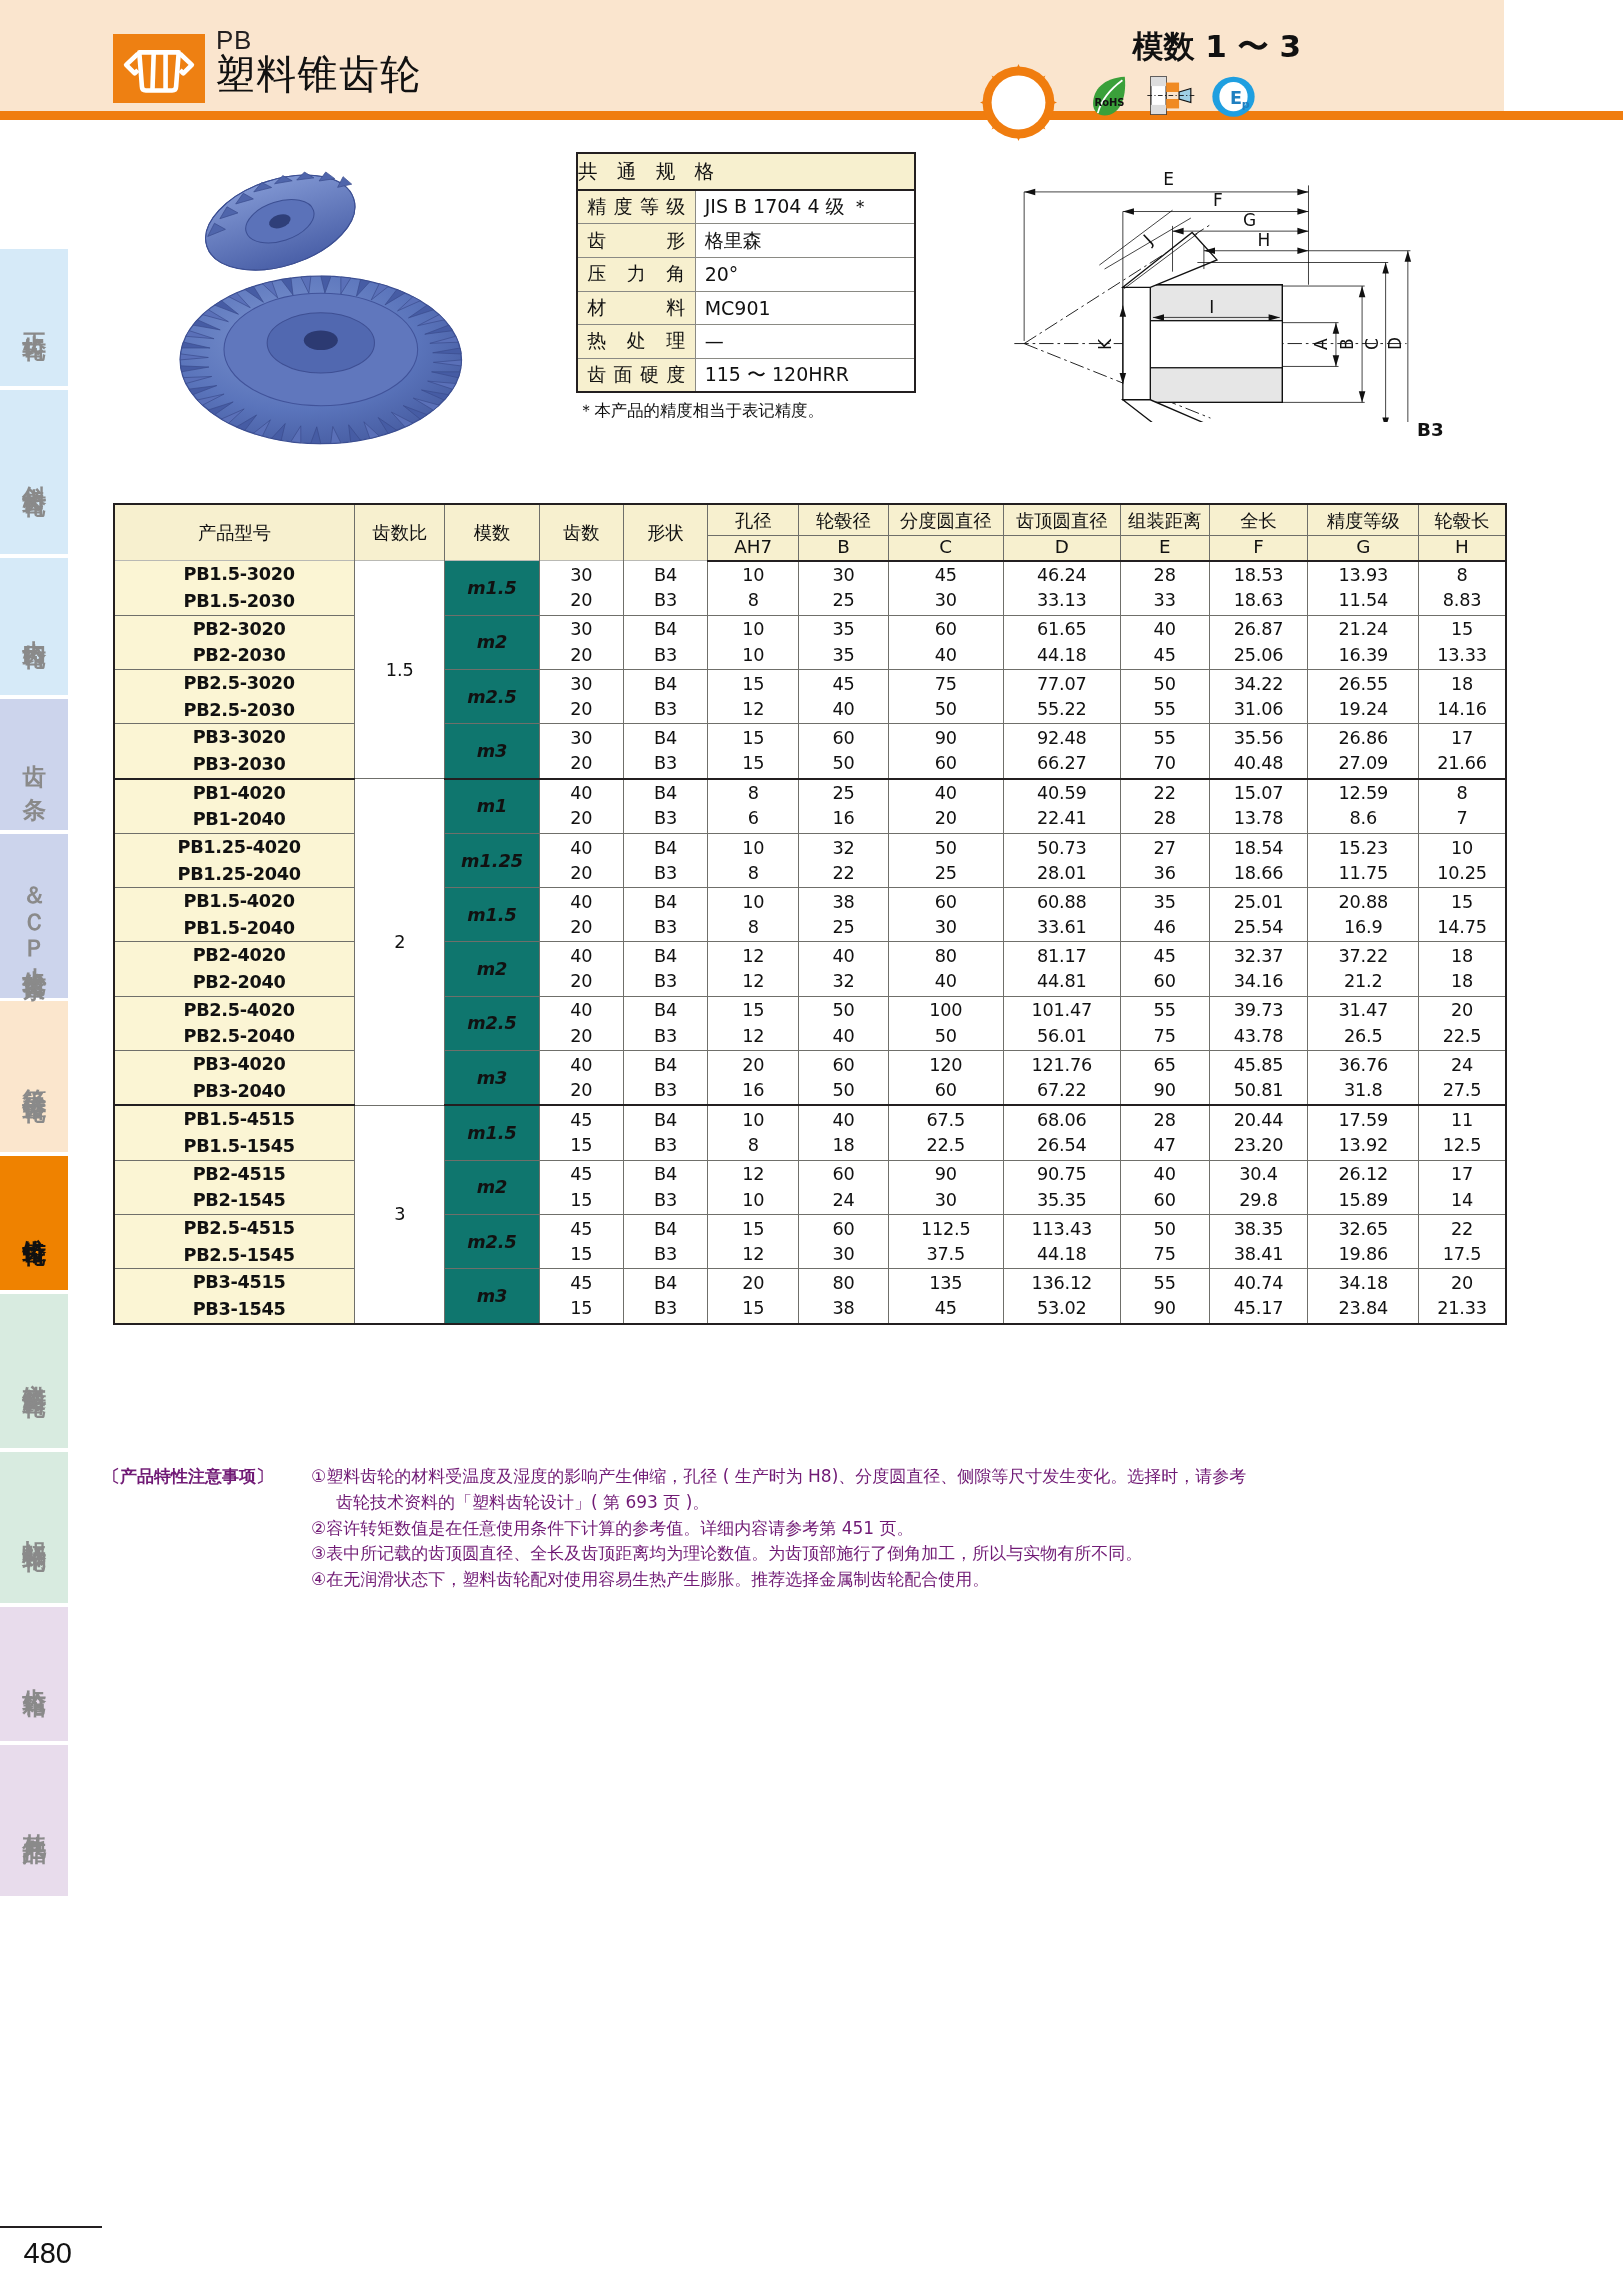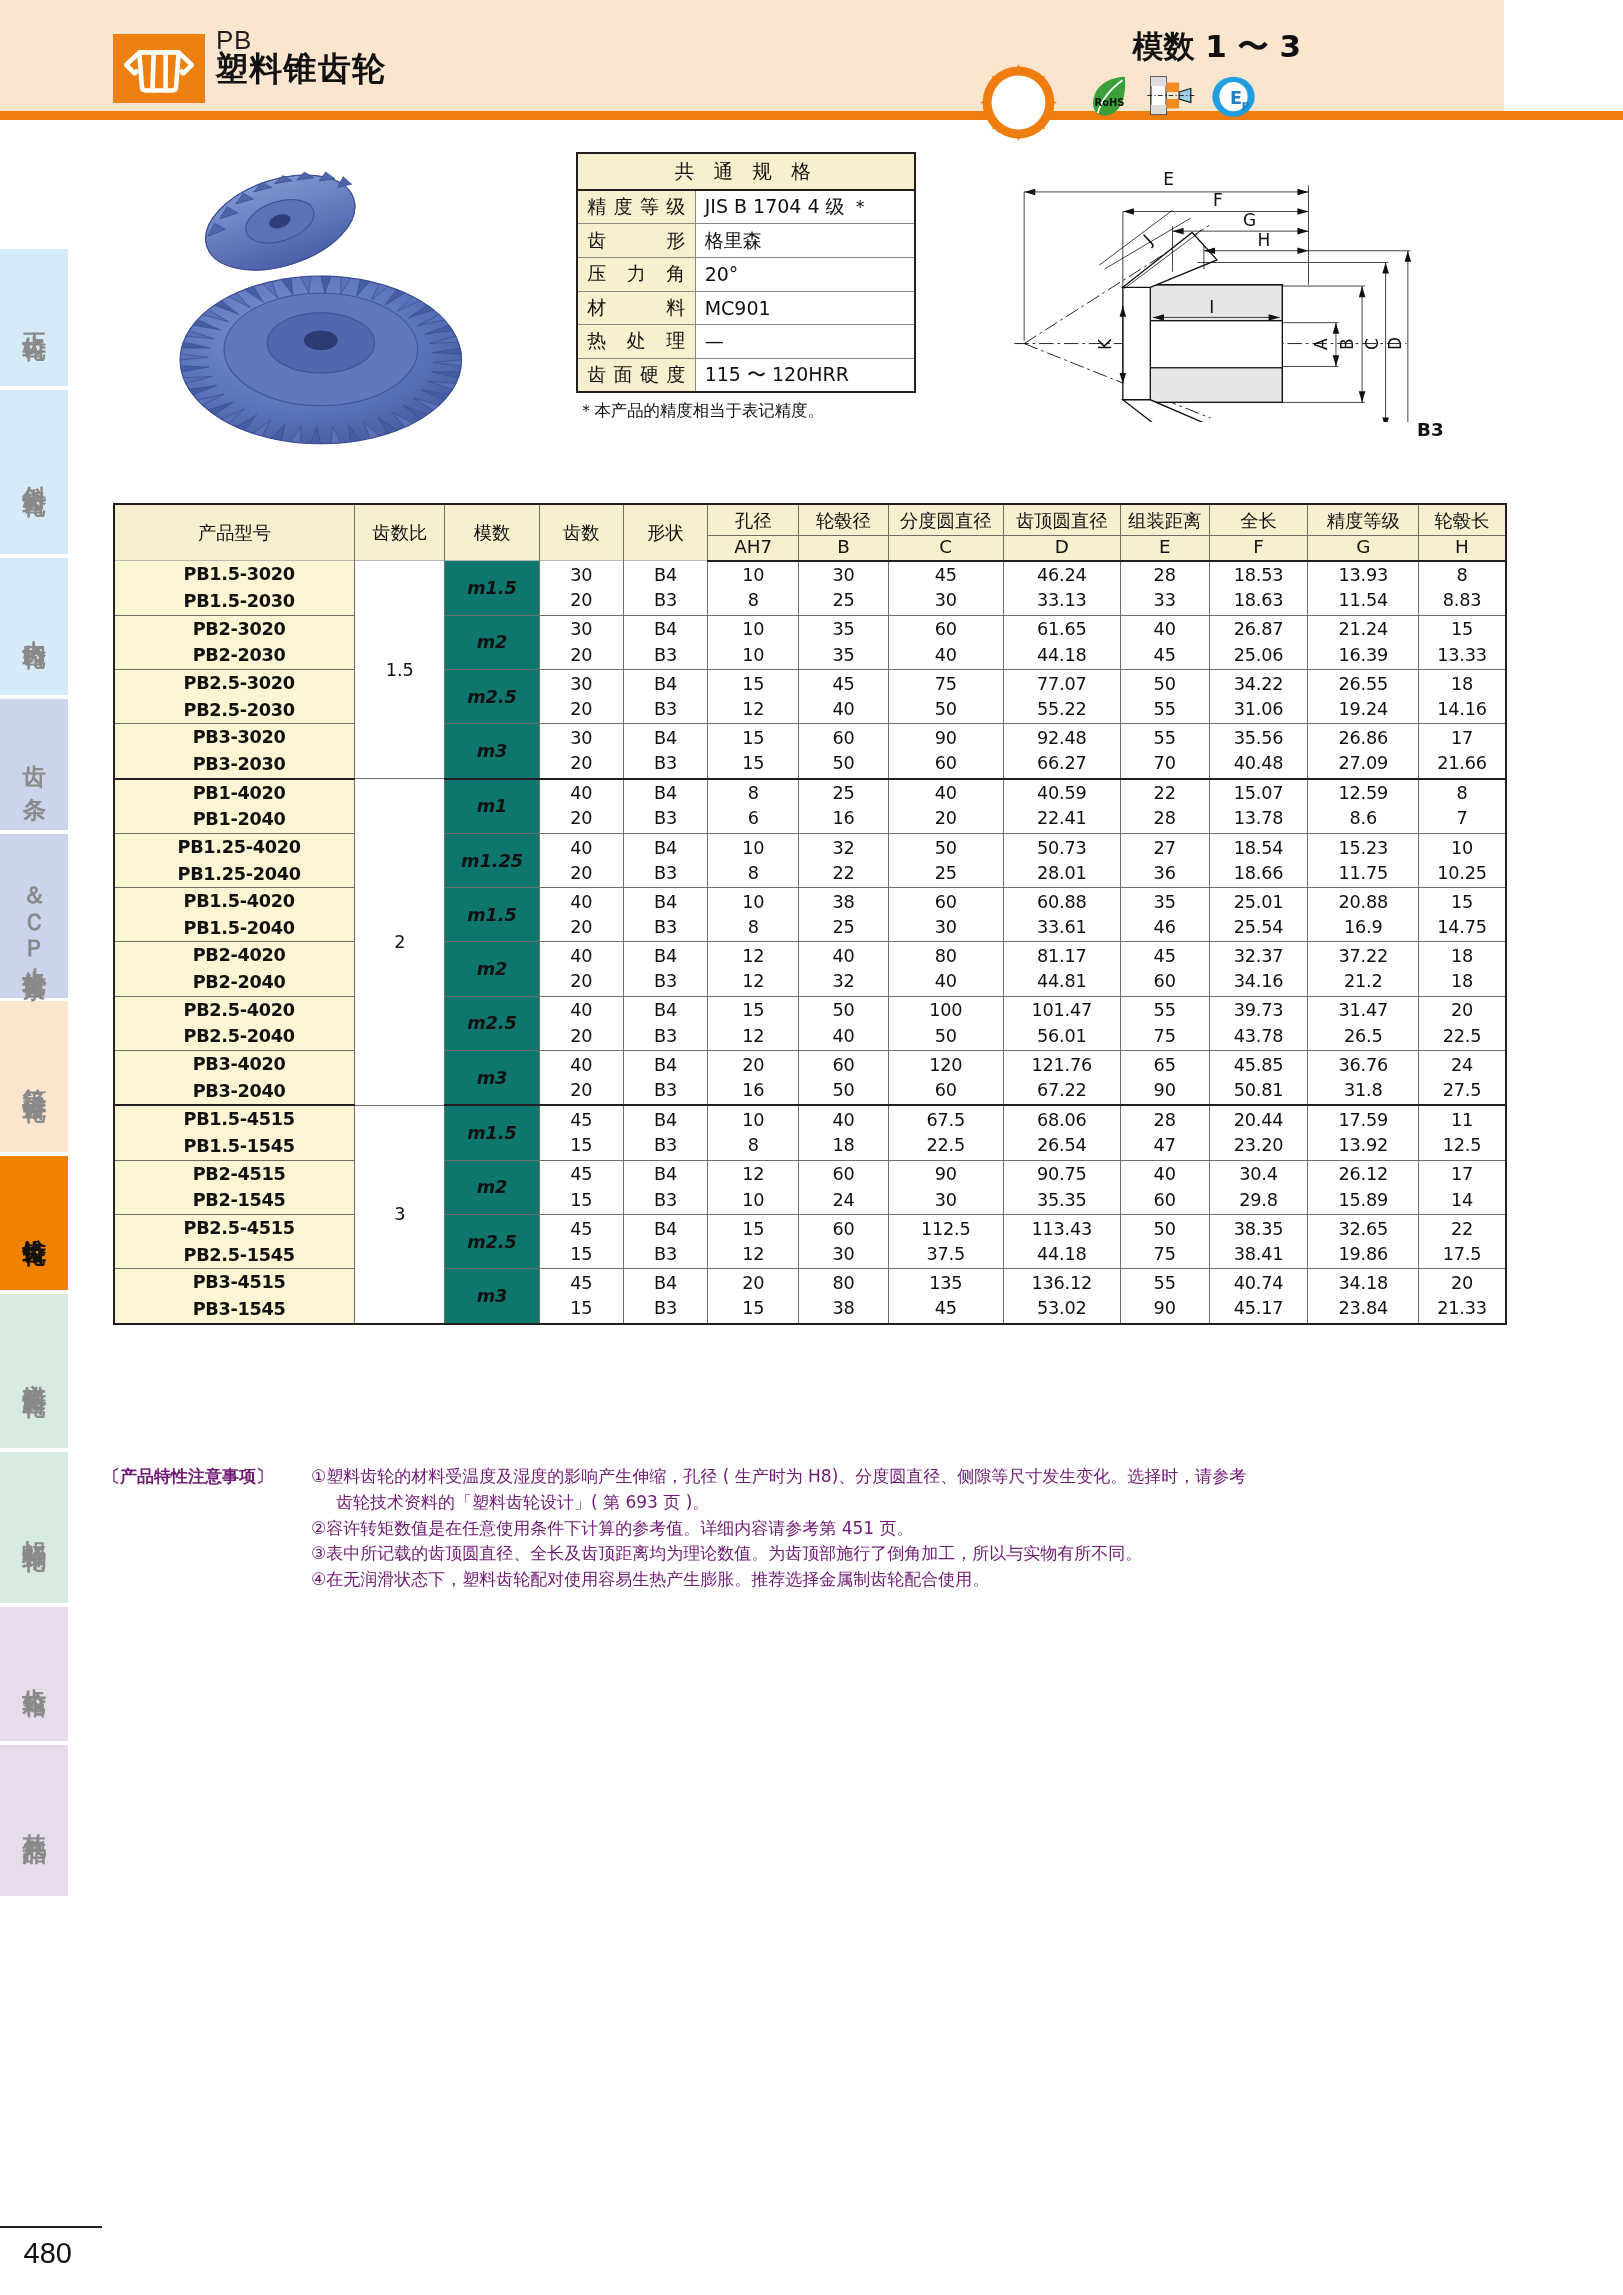--- a/index.html
+++ b/index.html
@@ -21,21 +21,21 @@
     position:absolute; left:113px; top:34px; width:92px; height:69px;
     background:#ee8012;
   }
   #header-logo svg { width:100%; height:100%; }
   #brand-code {
     position:absolute; left:216px; top:25px;
     font-size:26px; color:#231f20; letter-spacing:0.7px;
   }
   #brand-title {
     position:absolute; left:215px; top:47px;
-    font-size:33px; font-weight:bold; color:#111; letter-spacing:1.3px;
+    font-size:40px; font-weight:normal; color:#111; letter-spacing:1.3px;
     font-family:"DejaVu Sans",sans-serif;
   }
   #module-range {
     position:absolute; right:203px; top:26px;
     font-size:31px; font-weight:bold; color:#111;
     font-family:"DejaVu Sans",sans-serif;
   }
   
   #orange-rule {
     position:absolute; left:0; top:111px; width:1623px; height:9.2px;
@@ -74,21 +74,21 @@
   #spec-table {
     position:absolute; left:576px; top:152px;
     width:340px;
     border-collapse:collapse;
     border:2px solid #231f20;
     background:#fff;
     font-family:"DejaVu Sans",sans-serif;
   }
   #spec-table td { border:0.7px solid #8a8a84; padding:1.3px 5.2px; font-size:17.7px; color:#111; }
   #spec-table tr.head td {
-    background:#f7f0cf; text-align:center; letter-spacing:6.5px;
+    background:#f7f0cf; text-align:left; letter-spacing:6.5px;
     font-size:19.6px; padding:3.9px 0; border-bottom:2px solid #231f20;
   }
   #spec-table td.k {
     background:#f7f0cf; width:118px; text-align:justify; text-align-last:justify;
     padding:3.3px 9.2px; font-size:19px;
   }
   #spec-table td.v { padding-left:9.2px; font-size:19px; }
   #spec-note {
     position:absolute; left:578px; top:400px;
     font-size:16.4px; color:#111; font-family:"DejaVu Sans",sans-serif;

